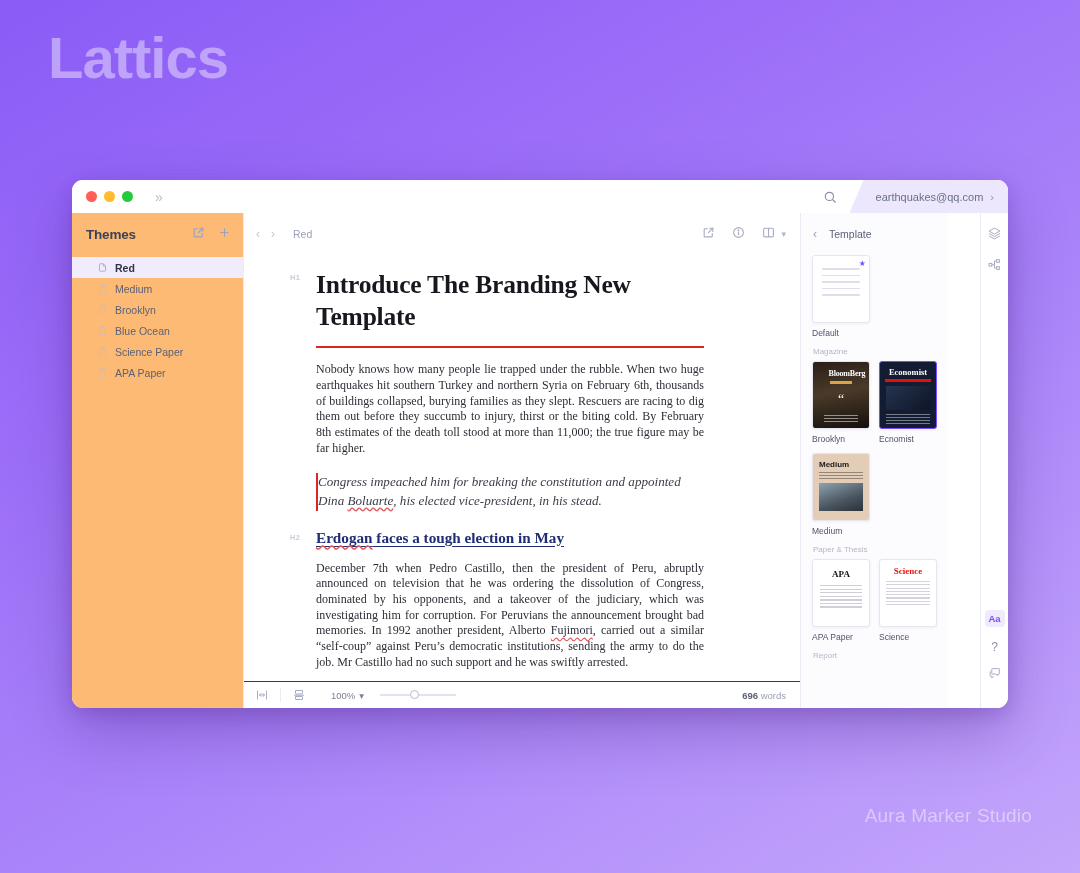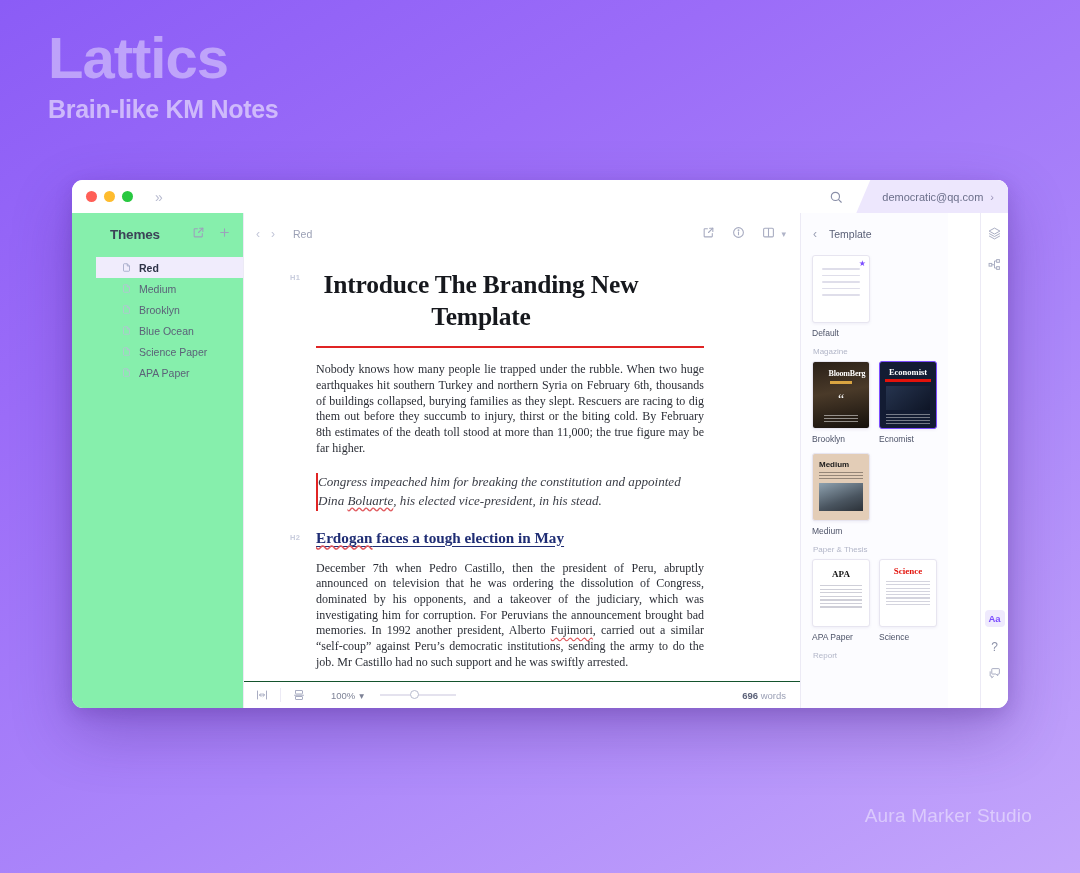--- a/index.html
+++ b/index.html
@@ -69,23 +69,23 @@
     clip-path: polygon(14px 0, 100% 0, 100% 100%, 0 100%);
   }
   .account-chip .chev { color: #9a93b8; font-size: 11px; }
 
   
   .body-row { flex: 1; display: flex; min-height: 0; }
 
   
   .sidebar {
     width: 172px; flex: 0 0 172px;
-    background: #86efac;
+    background: #fdba74;
     border-right: 1px solid #eceaf5;
-    display: flex; flex-direction: column; padding-left: 24px;
+    display: flex; flex-direction: column;
   }
   .sidebar-head {
     height: 42px; display: flex; align-items: center;
     padding: 0 12px 0 14px; gap: 0;
   }
   .sidebar-title { font-size: 13.5px; font-weight: 700; color: #3c4257; letter-spacing: -0.2px; }
   .sidebar-head-actions { margin-left: auto; display: flex; align-items: center; gap: 13px; color: #9ca1bb; }
   .sidebar-list { padding-top: 2px; }
   .side-item {
     display: flex; align-items: center; gap: 8px;
@@ -107,21 +107,21 @@
   .toolbar-right { margin-left: auto; display: flex; align-items: center; gap: 17px; color: #a7abc0; }
   .caret-sm { font-size: 9px; color: #b0b4c8; margin-left: -11px; }
 
   .editor-scroll { flex: 1; overflow: hidden; position: relative; }
   .page { padding: 14px 96px 0 72px; position: relative; }
 
   .gutter-tag {
     position: absolute; left: -26px; top: 4px;
     font-size: 7.5px; color: #c8ccdd; font-weight: 700; letter-spacing: 0.3px;
   }
-  .h1-block { position: relative; text-align: center; }
+  .h1-block { position: relative; }
   h1.doc-title {
     font-family: "Liberation Serif", serif;
     font-size: 25.5px; font-weight: 700; color: #16181d;
     line-height: 1.24; letter-spacing: -0.2px;
     max-width: 330px;
   }
   .title-rule { height: 2px; background: #e02424; margin-top: 14px; }
 
   p.doc-p {
     font-family: "Liberation Serif", serif;
@@ -249,42 +249,41 @@
     display: flex; align-items: center; justify-content: center;
     margin-bottom: 13px;
   }
   .rail-q { color: #8d92a8; font-size: 12px; margin-bottom: 13px; }
 </style>
 </head>
 <body>
 
 <div class="promo">
   <div class="promo-title">Lattics</div>
-  <div class="promo-sub">Brain-like KM Notes</div>
 </div>
 <div class="watermark">Aura Marker Studio</div>
 
 <div class="window">
 
   <div class="titlebar">
     <div class="traffic">
       <span class="dot red"></span>
       <span class="dot yellow"></span>
       <span class="dot green"></span>
     </div>
     <span class="chev-double">»</span>
     <div class="titlebar-right">
       <div class="search-btn">
         <svg width="14" height="14" viewBox="0 0 24 24" fill="none" stroke="currentColor" stroke-width="2" stroke-linecap="round">
             <circle cx="11" cy="11" r="7"></circle>
             <line x1="16.5" y1="16.5" x2="21" y2="21"></line>
           </svg>
       </div>
       <div class="account-chip">
-        <span>democratic@qq.com</span>
+        <span>earthquakes@qq.com</span>
         <span class="chev">›</span>
       </div>
     </div>
   </div>
 
   <div class="body-row">
 
     <div class="sidebar">
       <div class="sidebar-head">
         <span class="sidebar-title">Themes</span>

